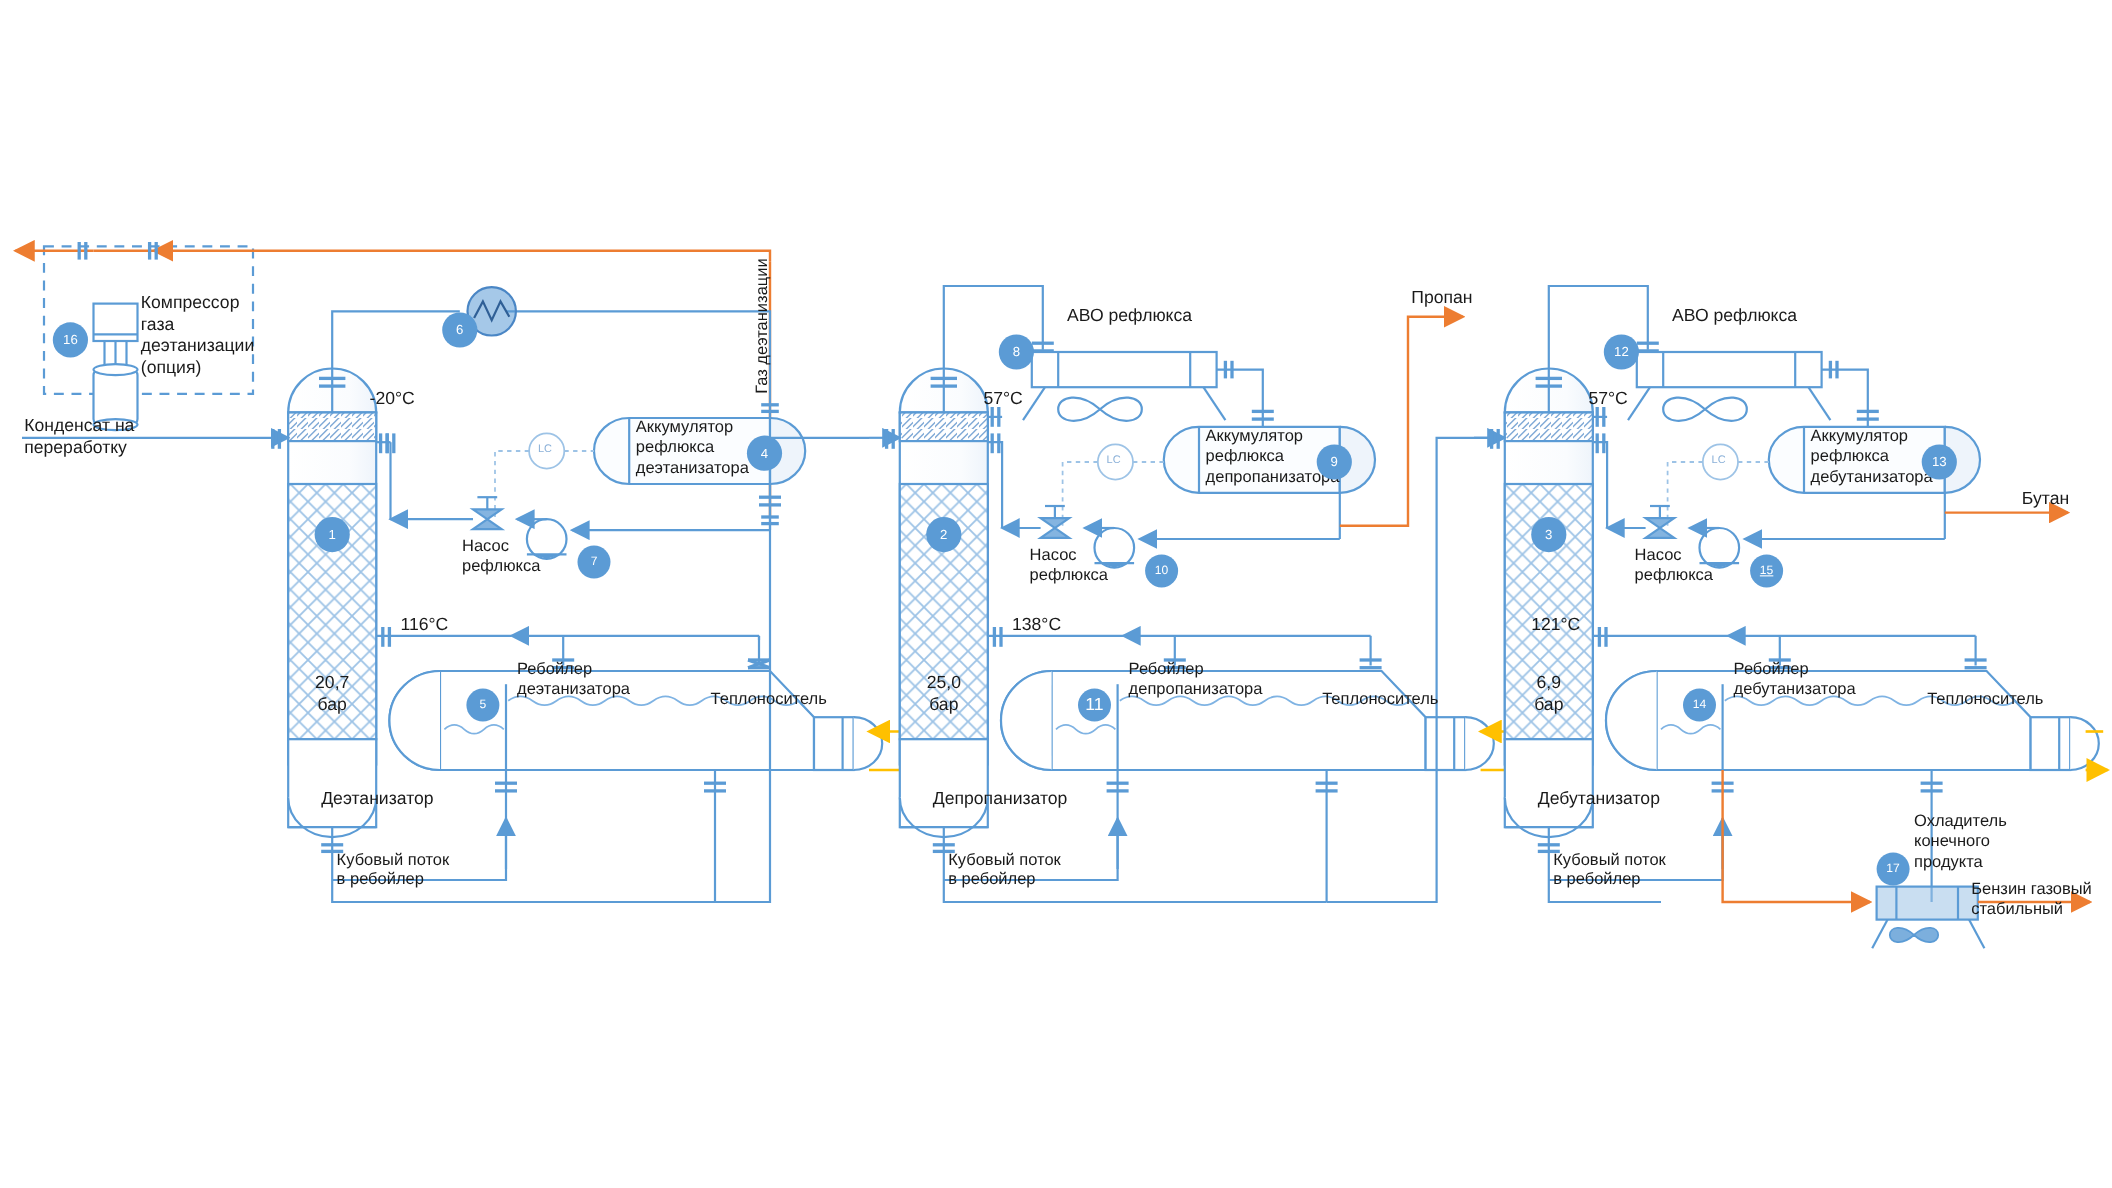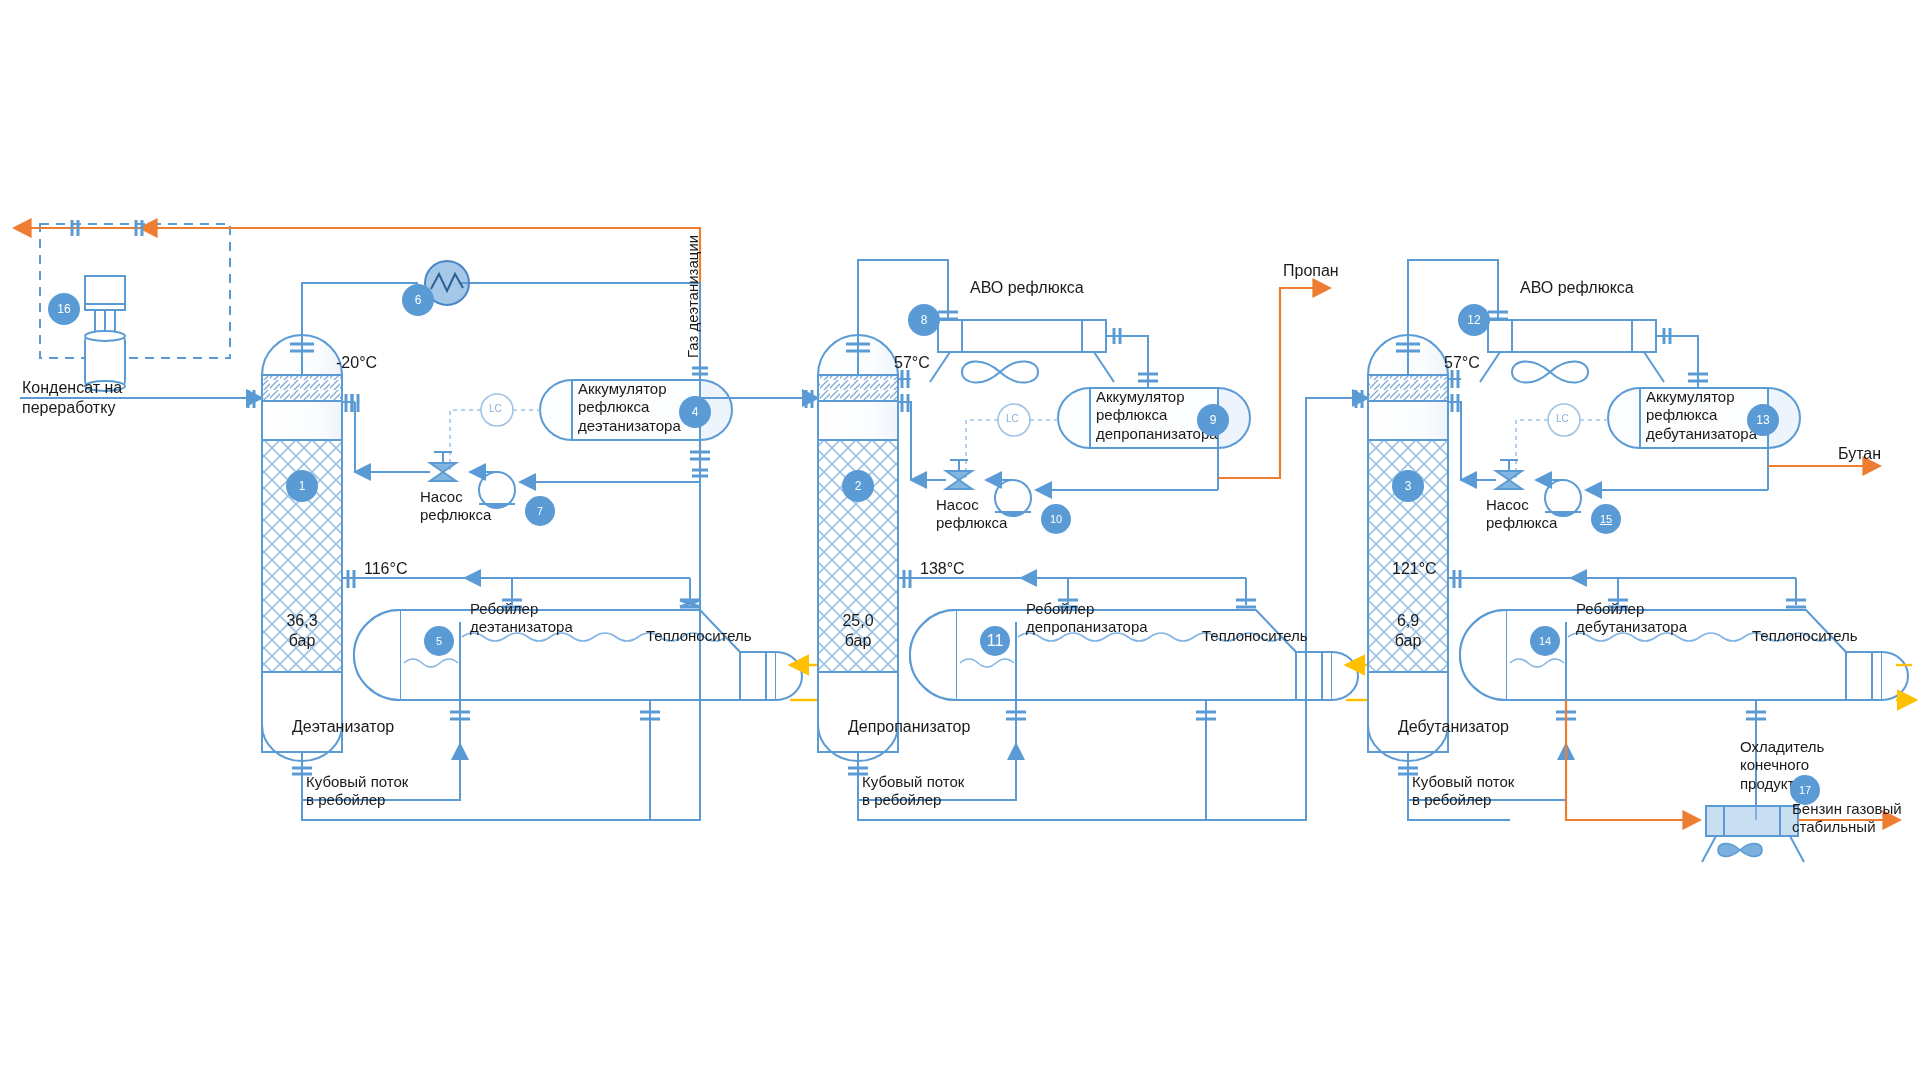--- a/index.html
+++ b/index.html
@@ -553,29 +553,33 @@
     <path d="M1790,836 L1804,862"></path>
     <path d="M1740,850 C1729,840 1718,843 1718,850 C1718,857 1729,860 1740,850 C1751,840 1762,843 1762,850 C1762,857 1751,860 1740,850 Z" fill="#5b9bd5" fill-opacity="0.8" stroke="#5b9bd5" stroke-width="1.6"></path>
   </g>
   <g>
     <path d="M1798,820 L1900,820" stroke="#ed7d31" stroke-width="2.2" marker-end="url(#ar-orange)"></path>
   </g>
 
   </g>
 </svg>
 
+<div class="lbl" style="left:128px;top:266px;width:120px;font-size:16px;">Компрессор
+газа
+деэтанизации
+(опция)</div>
 <div class="tag" style="left:48px;top:293px;width:32px;height:32px;">16</div>
 
 <div class="lbl" style="left:22px;top:378px;width:170px;">Конденсат на
 переработку</div>
 
 <div class="lbl vert" style="left:684px;top:358px;font-size:15px;">Газ&nbsp;деэтанизации</div>
 
 <div class="tag" style="left:286px;top:470px;width:32px;height:32px;">1</div>
-<div class="lbl" style="left:268px;top:611px;width:68px;text-align:center;">36,3
+<div class="lbl" style="left:268px;top:611px;width:68px;text-align:center;">20,7
 бар</div>
 <div class="lbl" style="left:336px;top:353px;">-20°C</div>
 <div class="lbl" style="left:364px;top:559px;">116°C</div>
 <div class="lbl" style="left:292px;top:717px;">Деэтанизатор</div>
 <div class="tag" style="left:402px;top:284px;width:32px;height:32px;">6</div>
 <div class="lbl" style="left:578px;top:380px;width:130px;font-size:15px;">Аккумулятор
 рефлюкса
 деэтанизатора</div>
 <div class="tag" style="left:679px;top:396px;width:32px;height:32px;">4</div>
 <div class="lbl" style="left:489px;top:403px;font-size:10px;color:#8ab0d8;">LC</div>
@@ -633,17 +637,17 @@
 дебутанизатора</div>
 <div class="tag" style="left:1530px;top:626px;width:30px;height:30px;font-size:11px;">14</div>
 <div class="lbl" style="left:1752px;top:627px;font-size:15px;">Теплоноситель</div>
 <div class="lbl" style="left:1412px;top:773px;width:170px;font-size:15px;">Кубовый поток
 в ребойлер</div>
 <div class="lbl" style="left:1838px;top:444px;">Бутан</div>
 
 <div class="lbl" style="left:1740px;top:738px;width:130px;font-size:15px;">Охладитель
 конечного
 продукта</div>
-<div class="tag" style="left:1790px;top:775px;width:30px;height:30px;font-size:11px;">17</div>
+<div class="tag" style="left:1706px;top:775px;width:30px;height:30px;font-size:11px;">17</div>
 <div class="lbl" style="left:1792px;top:800px;width:150px;font-size:15px;">Бензин газовый
 стабильный</div>
 
 </div>
 
 </body></html>

